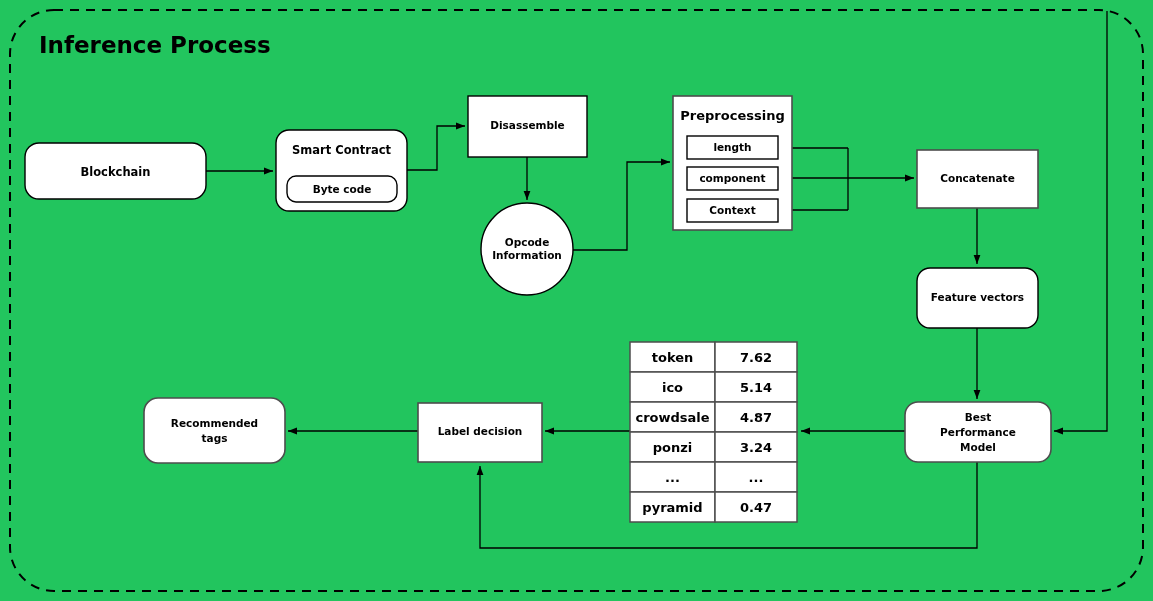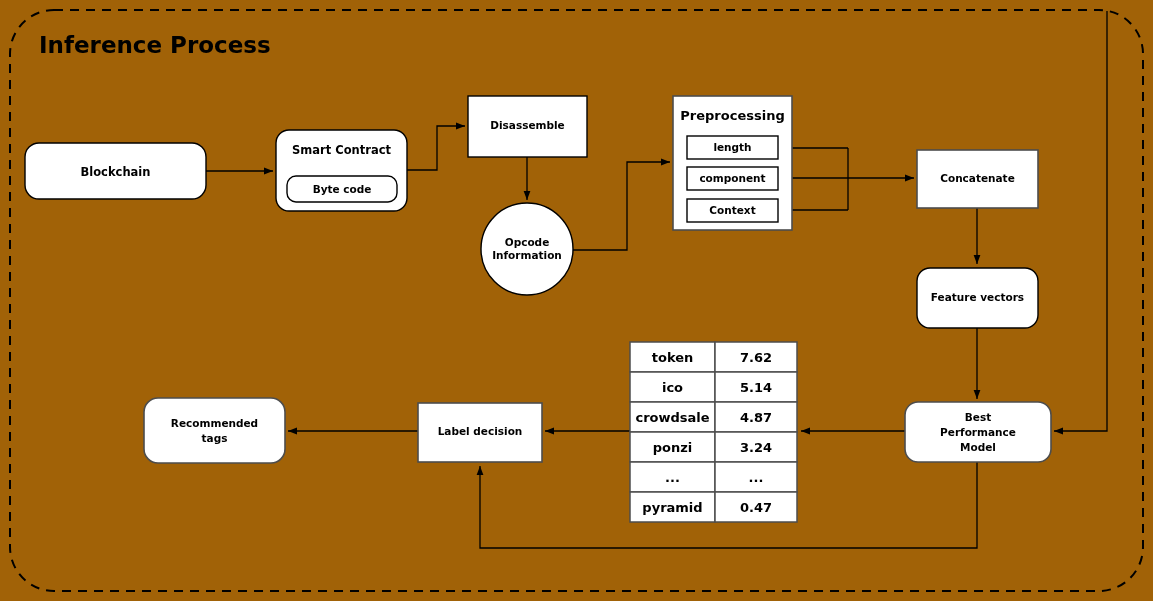--- a/index.html
+++ b/index.html
@@ -8,21 +8,21 @@
     padding: 0;
     background: #ffffff;
   }
   body {
     font-family: "DejaVu Sans", "Liberation Sans", sans-serif;
   }
   #stage {
     position: relative;
     width: 1153px;
     height: 601px;
-    background: #a16207;
+    background: #22c55e;
     overflow: hidden;
   }
   svg.diagram {
     position: absolute;
     left: 0;
     top: 0;
     width: 1153px;
     height: 601px;
   }
   .node-rect {

